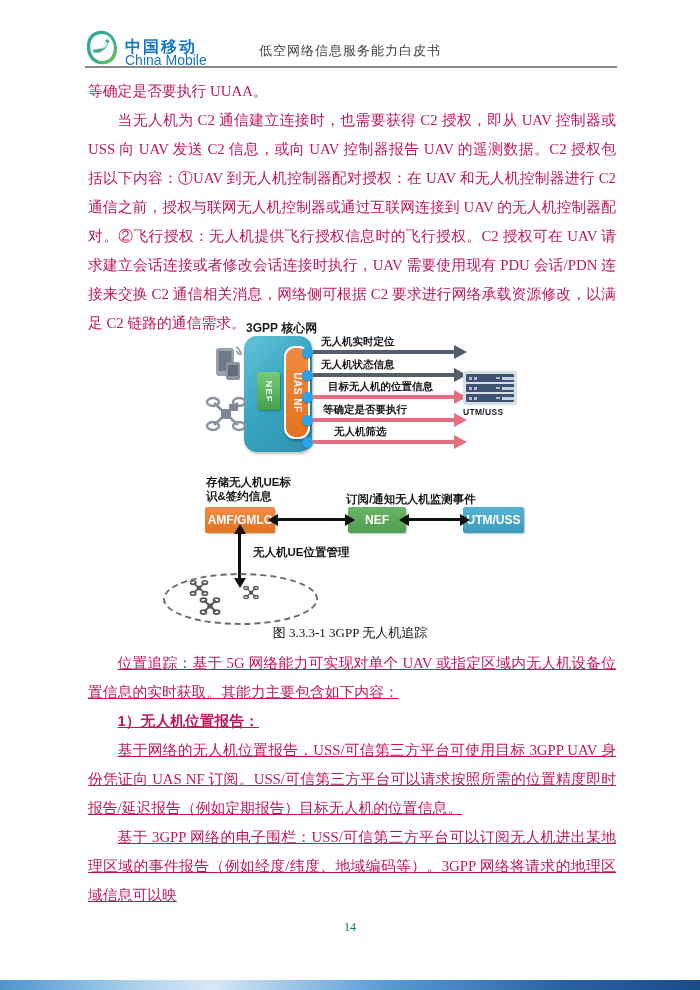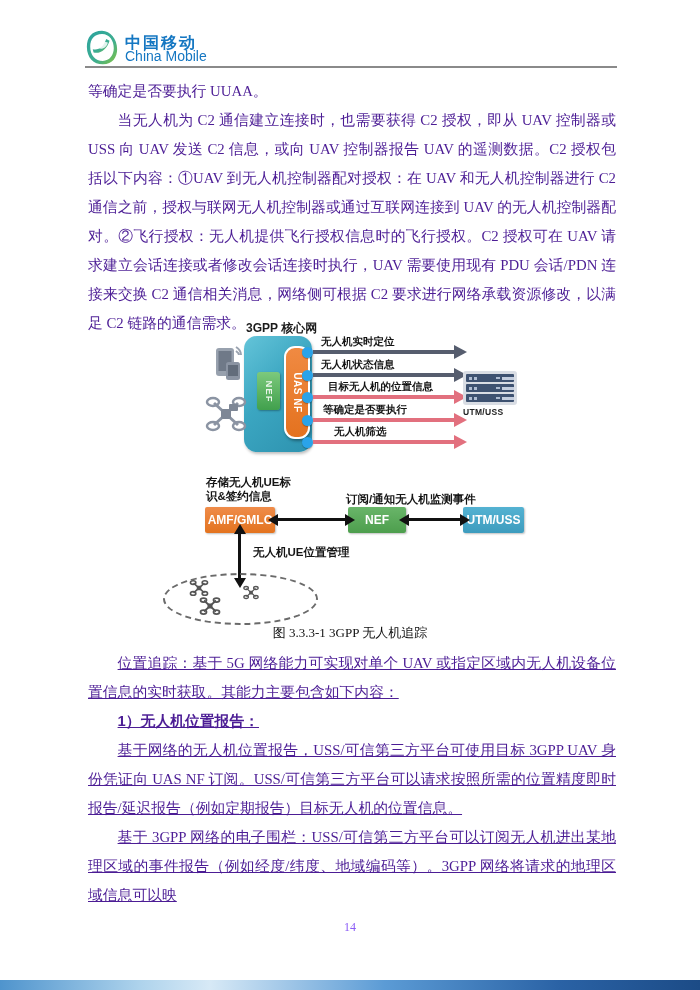--- a/index.html
+++ b/index.html
@@ -3,27 +3,27 @@
 <meta charset="utf-8">
 <style>
   * { margin:0; padding:0; box-sizing:border-box; }
   html,body { background:#fff; }
   .page {
     position:relative; width:700px; height:990px; background:#ffffff;
     font-family:"Liberation Serif","DejaVu Serif",serif; color:#111;
     overflow:hidden; margin:0 auto;
   }
   
-  .logo-wrap { position:absolute; left:85px; top:29px; display:flex; align-items:center; gap:6px; }
+  .logo-wrap { position:absolute; left:85px; top:29px; display:flex; align-items:flex-end; gap:6px; }
   .logo-text-cn { font-family:"Liberation Sans",sans-serif; font-weight:bold; font-size:16px; color:#1577c2; letter-spacing:2px; line-height:17px; }
   .logo-text-en { font-family:"Liberation Sans",sans-serif; font-size:14px; color:#1577c2; line-height:11px; }
   .doc-title { position:absolute; left:0; right:0; top:42px; text-align:center; font-size:13px; color:#3f3f3f; letter-spacing:1px; }
   .header-rule { position:absolute; left:85px; right:83px; top:66px; height:2px; background:#8a8a8a; }
   
-  .body-block { position:absolute; left:88px; width:528px; font-size:14.8px; line-height:29px; text-align:justify; color:#4c1d95; }
+  .body-block { position:absolute; left:88px; width:528px; font-size:14.8px; line-height:29px; text-align:justify; color:#be185d; }
   .bb1 { top:77px; }
   .bb2 { top:649px;text-decoration:underline; }
   .indent { text-indent:2em; }
   .subhead { font-family:"Liberation Sans","DejaVu Sans",sans-serif; font-weight:bold; text-indent:2em; font-size:14.8px; }
   
   .figure { position:absolute; left:0; top:318px; width:700px; height:334px; font-family:"Liberation Sans","DejaVu Sans",sans-serif; }
   .fig-abs { position:absolute; }
   .core-label { left:246px; top:2px; font-weight:bold; font-size:12px; color:#1c1c1c; }
   .core-box { left:244px; top:18px; width:68px; height:116px; border-radius:13px;
     background:linear-gradient(135deg,#64c4d9 0%,#3ba6c1 45%,#2d92af 100%);
@@ -66,21 +66,21 @@
   .darrow-h::after { right:-10px; border-left:10px solid #111; }
   .darrow-v { width:3px; background:#111; left:238px; top:216px; height:44px; }
   .darrow-v::before, .darrow-v::after { content:""; position:absolute; left:50%; transform:translateX(-50%);
     border-left:6px solid transparent; border-right:6px solid transparent; }
   .darrow-v::before { top:-10px; border-bottom:10px solid #111; }
   .darrow-v::after { bottom:-10px; border-top:10px solid #111; }
   .uav-ellipse { left:163px; top:255px; width:155px; height:52px; border:2px dashed #6a6a6a; border-radius:50%; }
   .fig-caption { left:0; right:0; top:306px; text-align:center;
     font-family:"Liberation Serif","DejaVu Serif",serif; font-size:13px; color:#101010; }
   
-  .page-number { position:absolute; left:0; right:0; top:920px; text-align:center; font-size:12px; color:#8b5cf6; }
+  .page-number { position:absolute; left:0; right:0; top:920px; text-align:center; font-size:12px; color:#0f766e; }
   .footer-bar { position:absolute; left:0; right:0; bottom:0; height:10px;
     background:linear-gradient(90deg,#4f94cd 0%,#aed3ec 20%,#d7e9f6 30%,#5b9bd5 55%,#2a62a5 80%,#1c4b86 100%); }
   svg { display:block; }
 </style>
 </head>
 <body>
 
 <div class="page">
 
   <div class="logo-wrap">
@@ -97,20 +97,21 @@
                  M20 6 C29 6 34 14 34 23 C34 31 29 38 21 38 C12 38 6 31 6 21 C6 12 11 6 20 6 Z" fill="url(#lg1)"></path>
         <path d="M10 28 C18 30 26 24 29 14 L25 12 C22 21 16 26 9 24 Z" fill="url(#lg1)"></path>
         <path d="M13 11 C11 16 12 21 16 23 C21 25 26 21 27 16 L22 15 C21 18 19 20 17 19 C15 18 15 15 16 12 Z" fill="#ffffff" opacity="0.85"></path>
       </svg>
     </span>
     <span>
       <div class="logo-text-cn">中国移动</div>
       <div class="logo-text-en">China Mobile</div>
     </span>
   </div>
+  <div class="doc-title">低空网络信息服务能力白皮书</div>
   <div class="header-rule"></div>
 
   <div class="body-block bb1">
     <p>等确定是否要执行 UUAA。</p>
     <p class="indent">当无人机为 C2 通信建立连接时，也需要获得 C2 授权，即从 UAV 控制器或 USS 向 UAV 发送 C2 信息，或向 UAV 控制器报告 UAV 的遥测数据。C2 授权包括以下内容：①UAV 到无人机控制器配对授权：在 UAV 和无人机控制器进行 C2 通信之前，授权与联网无人机控制器或通过互联网连接到 UAV 的无人机控制器配对。②飞行授权：无人机提供飞行授权信息时的飞行授权。C2 授权可在 UAV 请求建立会话连接或者修改会话连接时执行，UAV 需要使用现有 PDU 会话/PDN 连接来交换 C2 通信相关消息，网络侧可根据 C2 要求进行网络承载资源修改，以满足 C2 链路的通信需求。</p>
   </div>
 
   <div class="figure">
 
     <div class="fig-abs core-label">3GPP 核心网</div>

